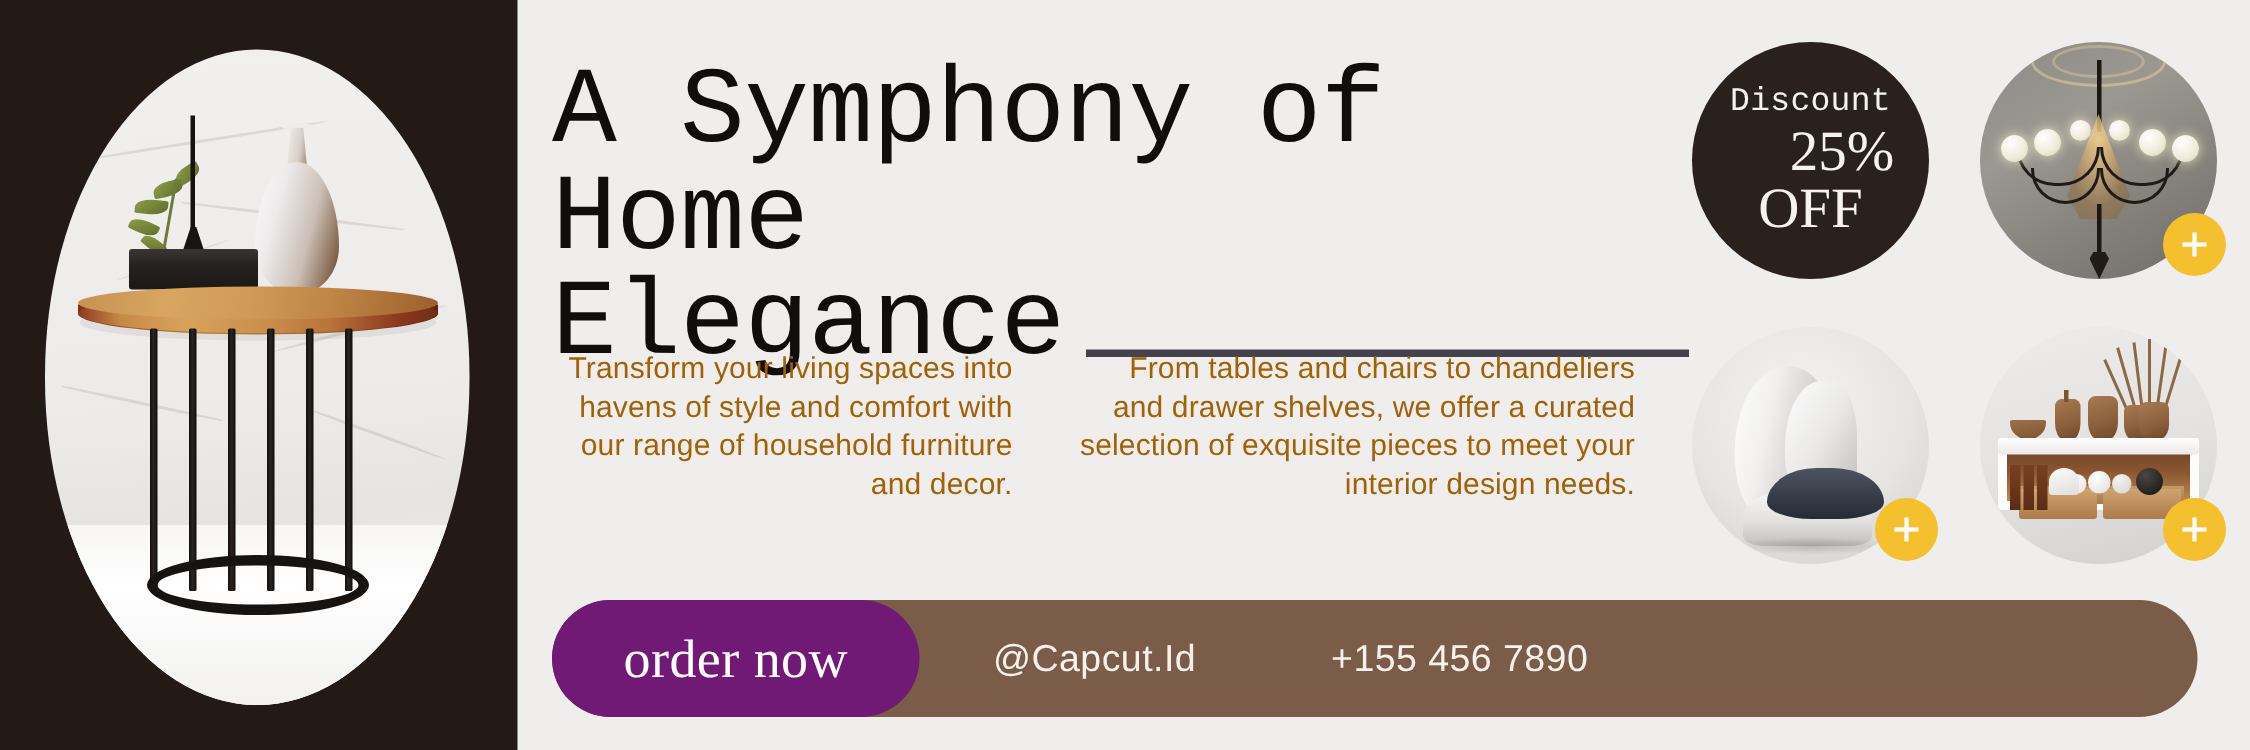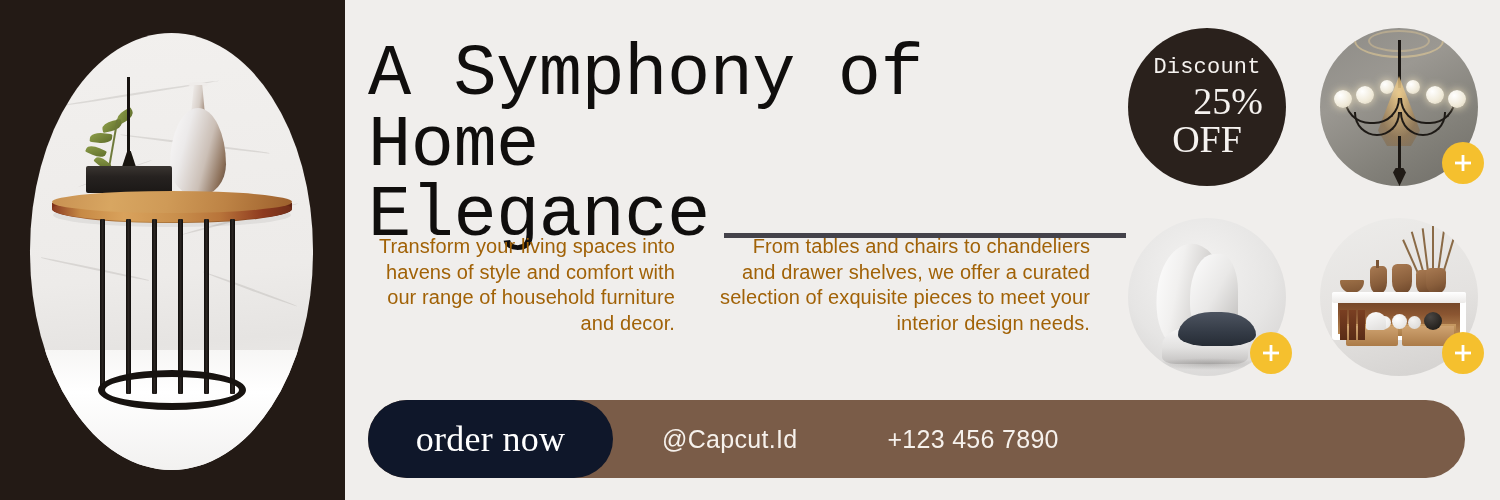--- a/index.html
+++ b/index.html
@@ -285,21 +285,21 @@
     position: absolute;
     left: 368px; top: 400px;
     width: 1097px; height: 78px;
     background: #7A5C48;
     border-radius: 39px;
   }
   .order-pill {
     position: absolute;
     left: 368px; top: 400px;
     width: 245px; height: 78px;
-    background: #0f172a;
+    background: #701a75;
     border-radius: 39px;
     display: flex; align-items: center; justify-content: center;
     color: #FFFFFF;
     font-family: "Liberation Serif", serif;
     font-size: 36px;
     letter-spacing: 0.3px;
   }
   .footer-items {
     position: absolute;
     left: 640px; top: 400px;
@@ -473,18 +473,18 @@
           <rect x="2" y="8.6" width="16" height="2.8" fill="#ffffff"></rect>
         </svg>
       </div>
     </div>
   </div>
 
   <div class="footer-bar"></div>
 
   <div class="footer-items">
     <span class="footer-item fi-handle">@Capcut.Id</span>
-    <span class="footer-item fi-phone">+123 456 7890</span>
+    <span class="footer-item fi-phone">+155 456 7890</span>
   </div>
 
   <div class="order-pill">order now</div>
 
 </div>
 
 </body></html>

